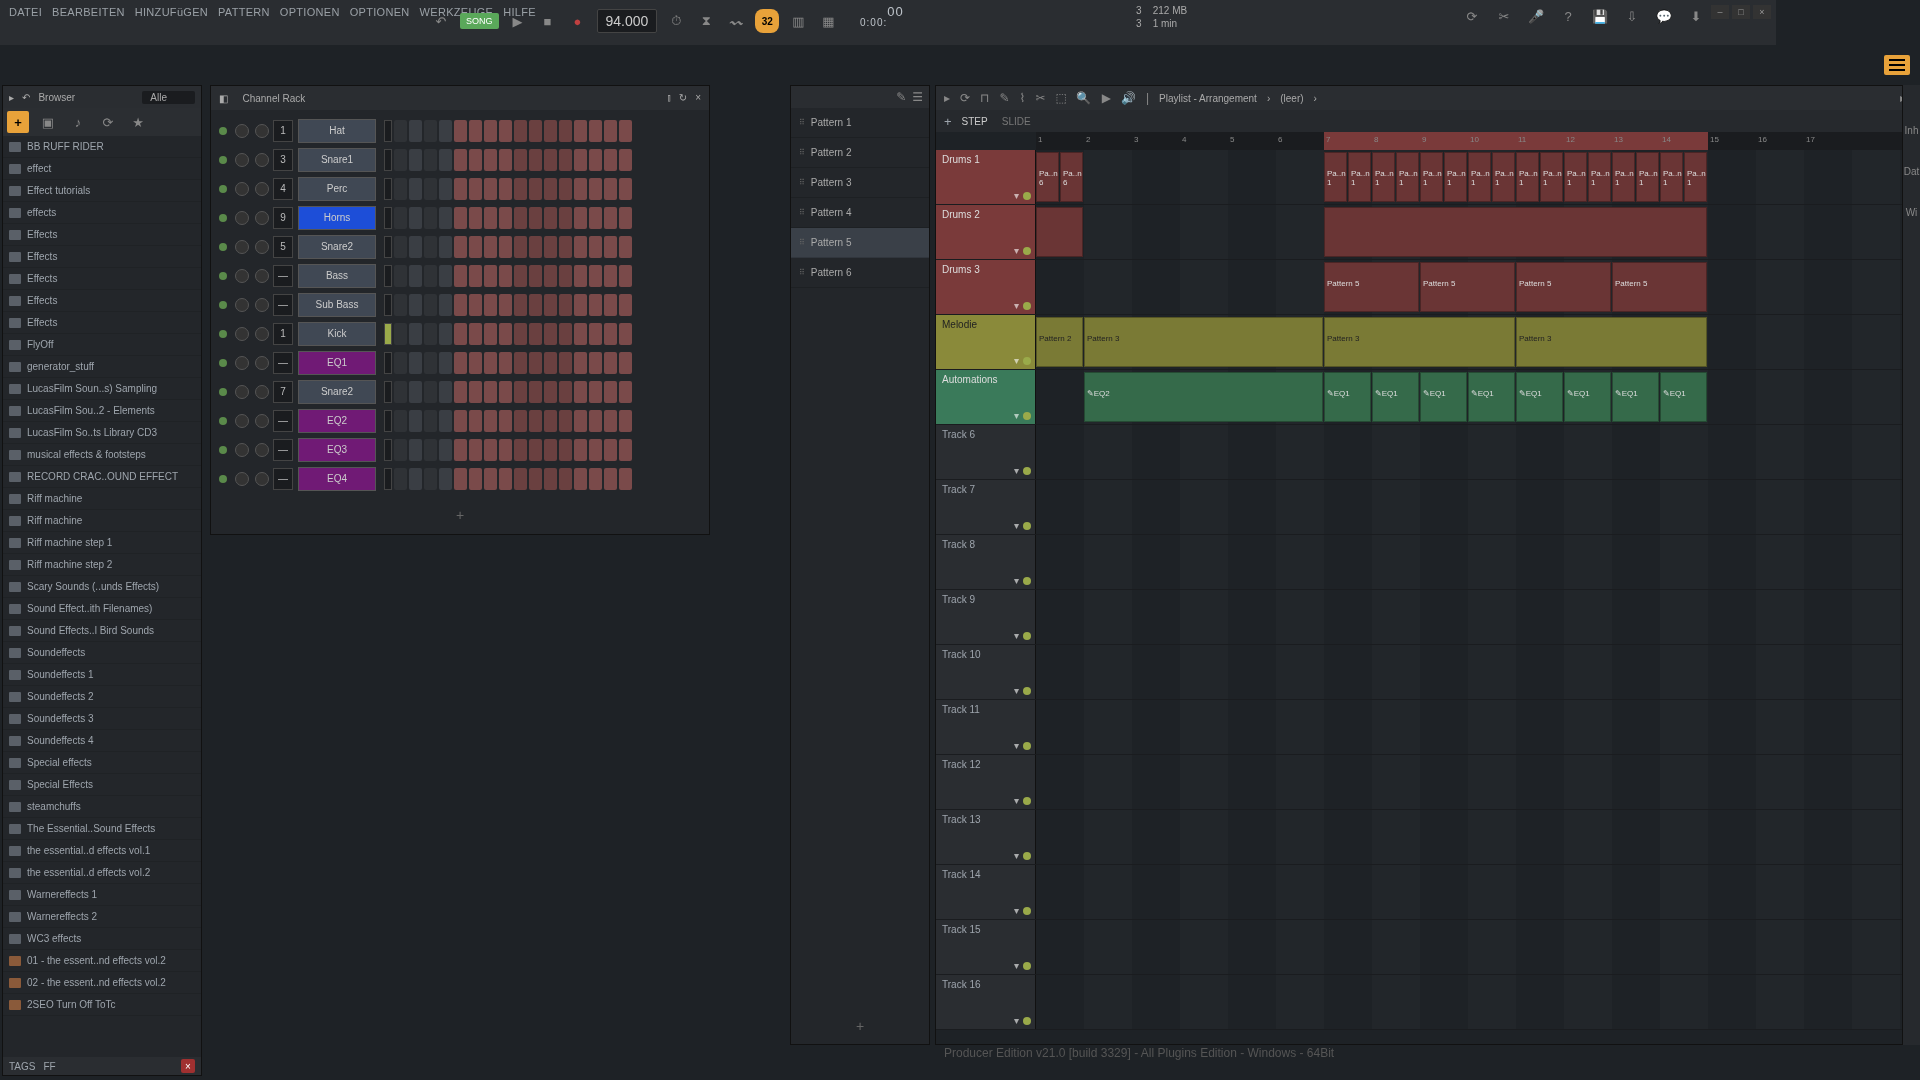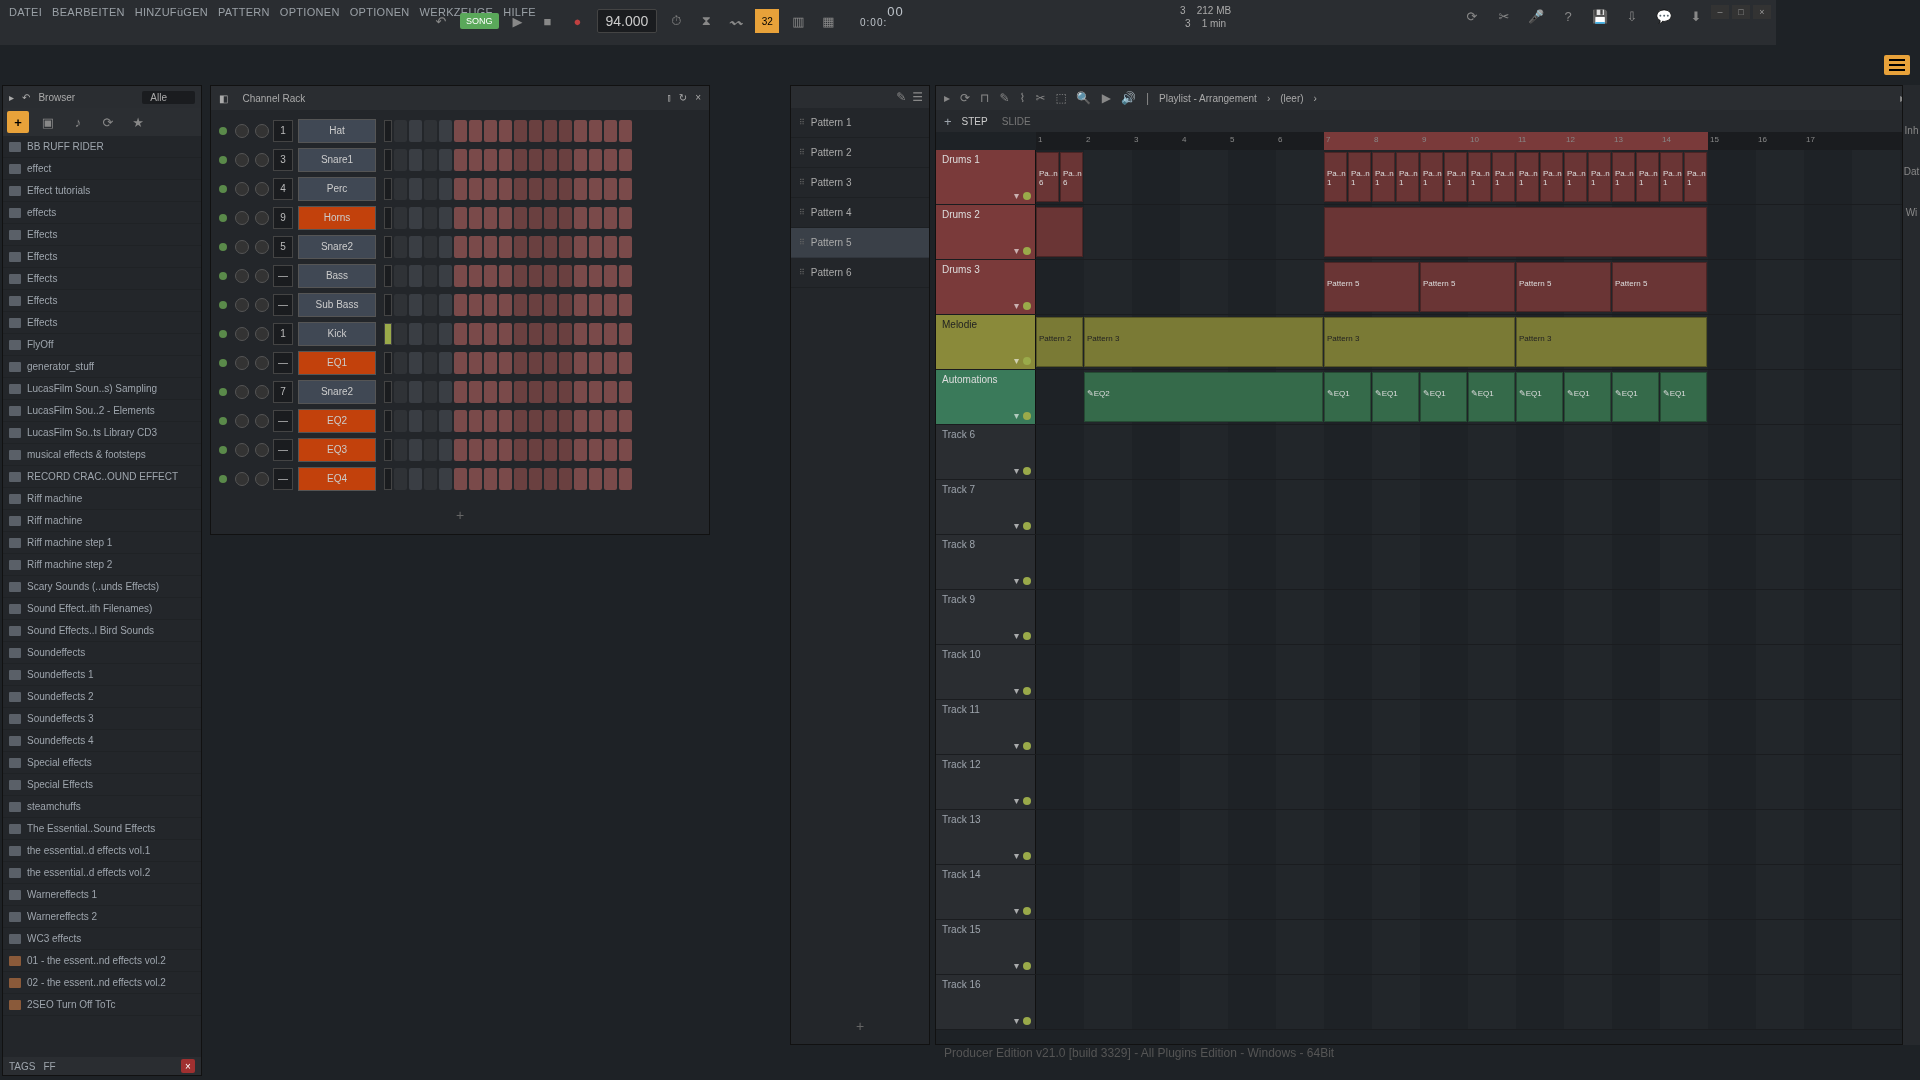--- a/index.html
+++ b/index.html
@@ -5,26 +5,26 @@
 *{margin:0;padding:0;box-sizing:border-box;font-family:Tahoma,Arial,sans-serif;font-size:10px;user-select:none}
 body{background:#1e2226;color:#9ea5ad;overflow:hidden;width:1920px;height:1080px;position:relative}
 
 .menubar{position:absolute;top:0;left:0;width:1776px;height:45px;background:#2a2d31;display:flex;align-items:flex-start}
 .menus{display:flex;padding:4px 4px;gap:0}
 .menus span{padding:2px 5px;font-size:11px;color:#9aa0a6;letter-spacing:.3px}
 .toolbar{position:absolute;top:2px;left:430px;display:flex;align-items:center;gap:8px;height:38px}
 .tb-btn{width:22px;height:22px;display:flex;align-items:center;justify-content:center;color:#888;font-size:13px}
 .song-ind{background:#5aa85a;color:#fff;padding:3px 6px;border-radius:2px;font-size:9px}
 .tempo-box{background:#1a1c1f;border:1px solid #444;padding:3px 8px;font-size:14px;color:#ccc;border-radius:2px}
-.orange-btn{background:#e8a23a;width:24px;height:24px;display:flex;align-items:center;justify-content:center;color:#000;font-weight:normal;font-size:10px;border-radius:0}
+.orange-btn{background:#e8a23a;width:24px;height:24px;display:flex;align-items:center;justify-content:center;color:#000;font-weight:bold;font-size:10px;border-radius:8px}
 .time-disp{position:absolute;top:4px;left:860px;font-size:26px;color:#bdc3c9;font-family:'Courier New',monospace;letter-spacing:1px}
 .time-disp .sub{font-size:13px;vertical-align:top}
 .right-tools{position:absolute;top:6px;right:8px;display:flex;gap:12px;align-items:center}
 .right-tools .ico{width:20px;height:20px;display:flex;align-items:center;justify-content:center;color:#888;font-size:13px}
-.stat-box{position:absolute;top:4px;left:1180px;font-size:10px;color:#aaa;text-align:center;line-height:13px}
+.stat-box{position:absolute;top:4px;left:1136px;font-size:10px;color:#aaa;text-align:left;line-height:13px}
 .win-btns{position:absolute;top:5px;right:5px;display:flex;gap:3px}
 .win-btns div{width:18px;height:14px;background:#333;color:#999;display:flex;align-items:center;justify-content:center;font-size:9px}
 
 .hamburger{position:absolute;top:55px;right:10px;width:26px;height:20px;background:#e8a23a;display:flex;flex-direction:column;justify-content:center;gap:3px;padding:0 5px;border-radius:2px}
 .hamburger div{height:2px;background:#000}
 
 .browser{position:absolute;top:85px;left:2px;width:200px;bottom:4px;background:#23262a;border:1px solid #111;display:flex;flex-direction:column}
 .br-head{height:22px;background:#2a2d31;display:flex;align-items:center;padding:0 6px;gap:8px;color:#aaa;font-size:11px}
 .br-tools{height:28px;background:#2b2e32;display:flex;align-items:center;padding:0 4px;gap:8px}
 .br-tools .ic{width:22px;height:22px;display:flex;align-items:center;justify-content:center;color:#888;font-size:13px}
@@ -38,22 +38,22 @@
 
 .rack{position:absolute;top:85px;left:210px;width:500px;height:450px;background:#23262a;border:1px solid #111}
 .rk-head{height:24px;background:#2a2d31;display:flex;align-items:center;padding:0 8px;gap:14px;color:#aaa;font-size:11px}
 .rk-head .right{margin-left:auto;display:flex;gap:8px}
 .rk-body{padding:6px 4px}
 .ch-row{display:flex;align-items:center;height:29px;gap:2px}
 .ch-led{width:8px;height:8px;background:#5a8a4a;border-radius:50%;margin:0 4px}
 .ch-knob{width:14px;height:14px;border-radius:50%;background:#333;border:1px solid #555;margin:0 2px}
 .ch-num{width:20px;height:22px;background:#1a1c1f;border:1px solid #444;display:flex;align-items:center;justify-content:center;font-size:10px;color:#bbb}
 .ch-name{width:78px;height:24px;background:#404854;border:1px solid #555;display:flex;align-items:center;justify-content:center;font-size:10px;margin:0 3px;color:#ccc}
-.ch-name.hl{background:#c2410c}
-.ch-name.eq{background:#c2410c}
+.ch-name.hl{background:#1d4ed8}
+.ch-name.eq{background:#701a75}
 .steps{display:flex;gap:2px}
 .step{width:13px;height:22px;background:#3a3e44;border-radius:2px}
 .step.g1{background:#2f3236}
 .step.red{background:#7a4a4a}
 .step.red2{background:#6a4040}
 .ch-sel{width:8px;height:22px;background:#1a1c1f;border:1px solid #444;margin-left:3px}
 .ch-sel.on{background:#9aaa4a}
 .add-ch{text-align:center;padding:8px;color:#666;font-size:14px}
 
 .pat-pick{position:absolute;top:85px;left:790px;width:140px;height:960px;background:#23262a;border:1px solid #111}

